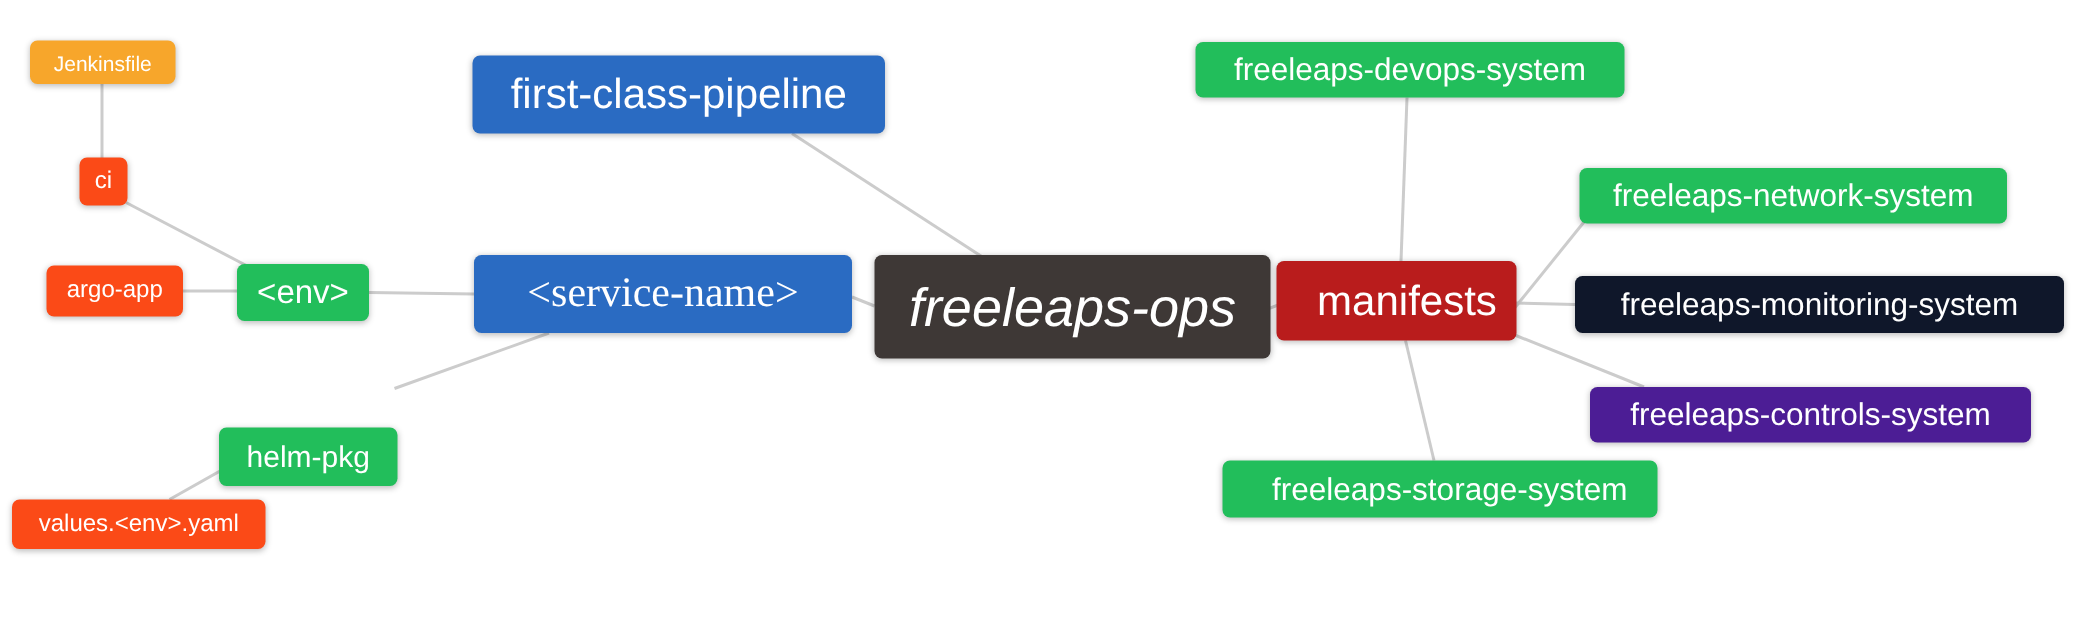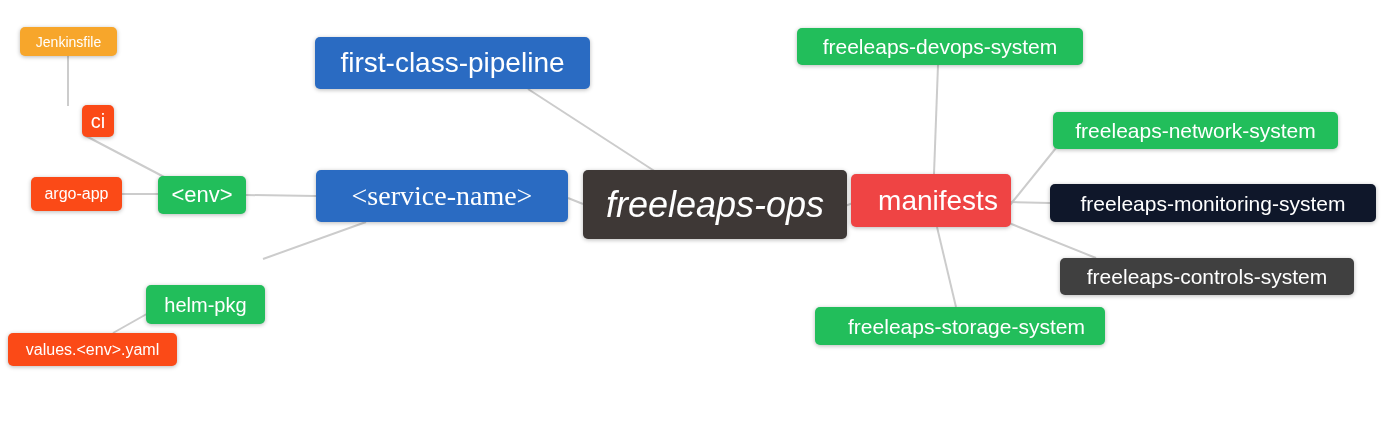--- a/index.html
+++ b/index.html
@@ -26,21 +26,21 @@
     color: #ffffff;
     border-radius: 5px;
     box-shadow: 0 1px 4px rgba(0,0,0,0.28);
     white-space: nowrap;
     cursor: pointer;
     line-height: 1;
     padding: 0 6px;
   }
   
   .n-jenkinsfile      { left:20px;   top:27px;  width:97px;  height:29px; font-size:14px; }
-  .n-ci               { left:53px;   top:105px; width:32px;  height:32px; font-size:20px;margin-left:29px; }
+  .n-ci               { left:53px;   top:105px; width:32px;  height:32px; font-size:16px; }
   .n-argo-app         { left:31px;   top:177px; width:91px;  height:34px; font-size:16px; }
   .n-env              { left:158px;  top:176px; width:88px;  height:38px; font-size:22px; }
   .n-first-class      { left:315px;  top:37px;  width:275px; height:52px; font-size:28px; }
   .n-service-name     { left:316px;  top:170px; width:252px; height:52px; font-size:28px; }
   .n-freeleaps-ops    { left:583px;  top:170px; width:264px; height:69px; font-size:36px;font-style:italic; }
   .n-manifests        { left:851px;  top:174px; width:160px; height:53px; font-size:28px; }
   .n-devops-system    { left:797px;  top:28px;  width:286px; height:37px; font-size:21px; }
   .n-network-system   { left:1053px; top:112px; width:285px; height:37px; font-size:21px; }
   .n-monitoring-system{ left:1050px; top:184px; width:326px; height:38px; font-size:21px; }
   .n-controls-system  { left:1060px; top:258px; width:294px; height:37px; font-size:21px; }
@@ -70,22 +70,22 @@
     <line class="edge" x1="937" y1="227" x2="956" y2="307" stroke="#CCCCCC"></line>
   </svg>
 
   <div class="node n-jenkinsfile" style="background-color: rgb(247, 166, 43); color: rgb(255, 255, 255);">Jenkinsfile</div>
   <div class="node n-ci" style="background-color: rgb(251, 74, 23); color: rgb(255, 255, 255);">ci</div>
   <div class="node n-argo-app" style="background-color: rgb(251, 74, 23); color: rgb(255, 255, 255);">argo-app</div>
   <div class="node n-env" style="background-color: rgb(34, 190, 91); color: rgb(255, 255, 255);">&lt;env&gt;</div>
   <div class="node n-first-class" style="background-color: rgb(42, 107, 194); color: rgb(255, 255, 255);">first-class-pipeline</div>
   <div class="node n-service-name" style="background-color: rgb(42, 107, 194); color: rgb(255, 255, 255); font-family: Liberation Serif, serif;">&lt;service-name&gt;</div>
   <div class="node n-freeleaps-ops" style="background-color: rgb(62, 56, 54); color: rgb(255, 255, 255);">freeleaps-ops</div>
-  <div class="node n-manifests" style="background-color: #ef4444; color: rgb(255, 255, 255); padding-left: 20px;">manifests</div>
+  <div class="node n-manifests" style="background-color: #b91c1c; color: rgb(255, 255, 255); padding-left: 20px;">manifests</div>
   <div class="node n-network-system" style="background-color: rgb(34, 190, 91); color: rgb(255, 255, 255);">freeleaps-network-system</div>
   <div class="node n-devops-system" style="background-color: rgb(34, 190, 91); color: rgb(255, 255, 255);">freeleaps-devops-system</div>
   <div class="node n-monitoring-system" style="background-color: #0f172a; color: rgb(255, 255, 255);">freeleaps-monitoring-system</div>
-  <div class="node n-controls-system" style="background-color: #404040; color: rgb(255, 255, 255);">freeleaps-controls-system</div>
+  <div class="node n-controls-system" style="background-color: #4c1d95; color: rgb(255, 255, 255);">freeleaps-controls-system</div>
   <div class="node n-storage-system" style="background-color: rgb(34, 190, 91); color: rgb(255, 255, 255);">freeleaps-storage-system</div>
   <div class="node n-helm-pkg" style="background-color: rgb(34, 190, 91); color: rgb(255, 255, 255);">helm-pkg</div>
   <div class="node n-values-yaml" style="background-color: rgb(251, 74, 23); color: rgb(255, 255, 255);">values.&lt;env&gt;.yaml</div>
 
 </div>
 
 </body></html>

